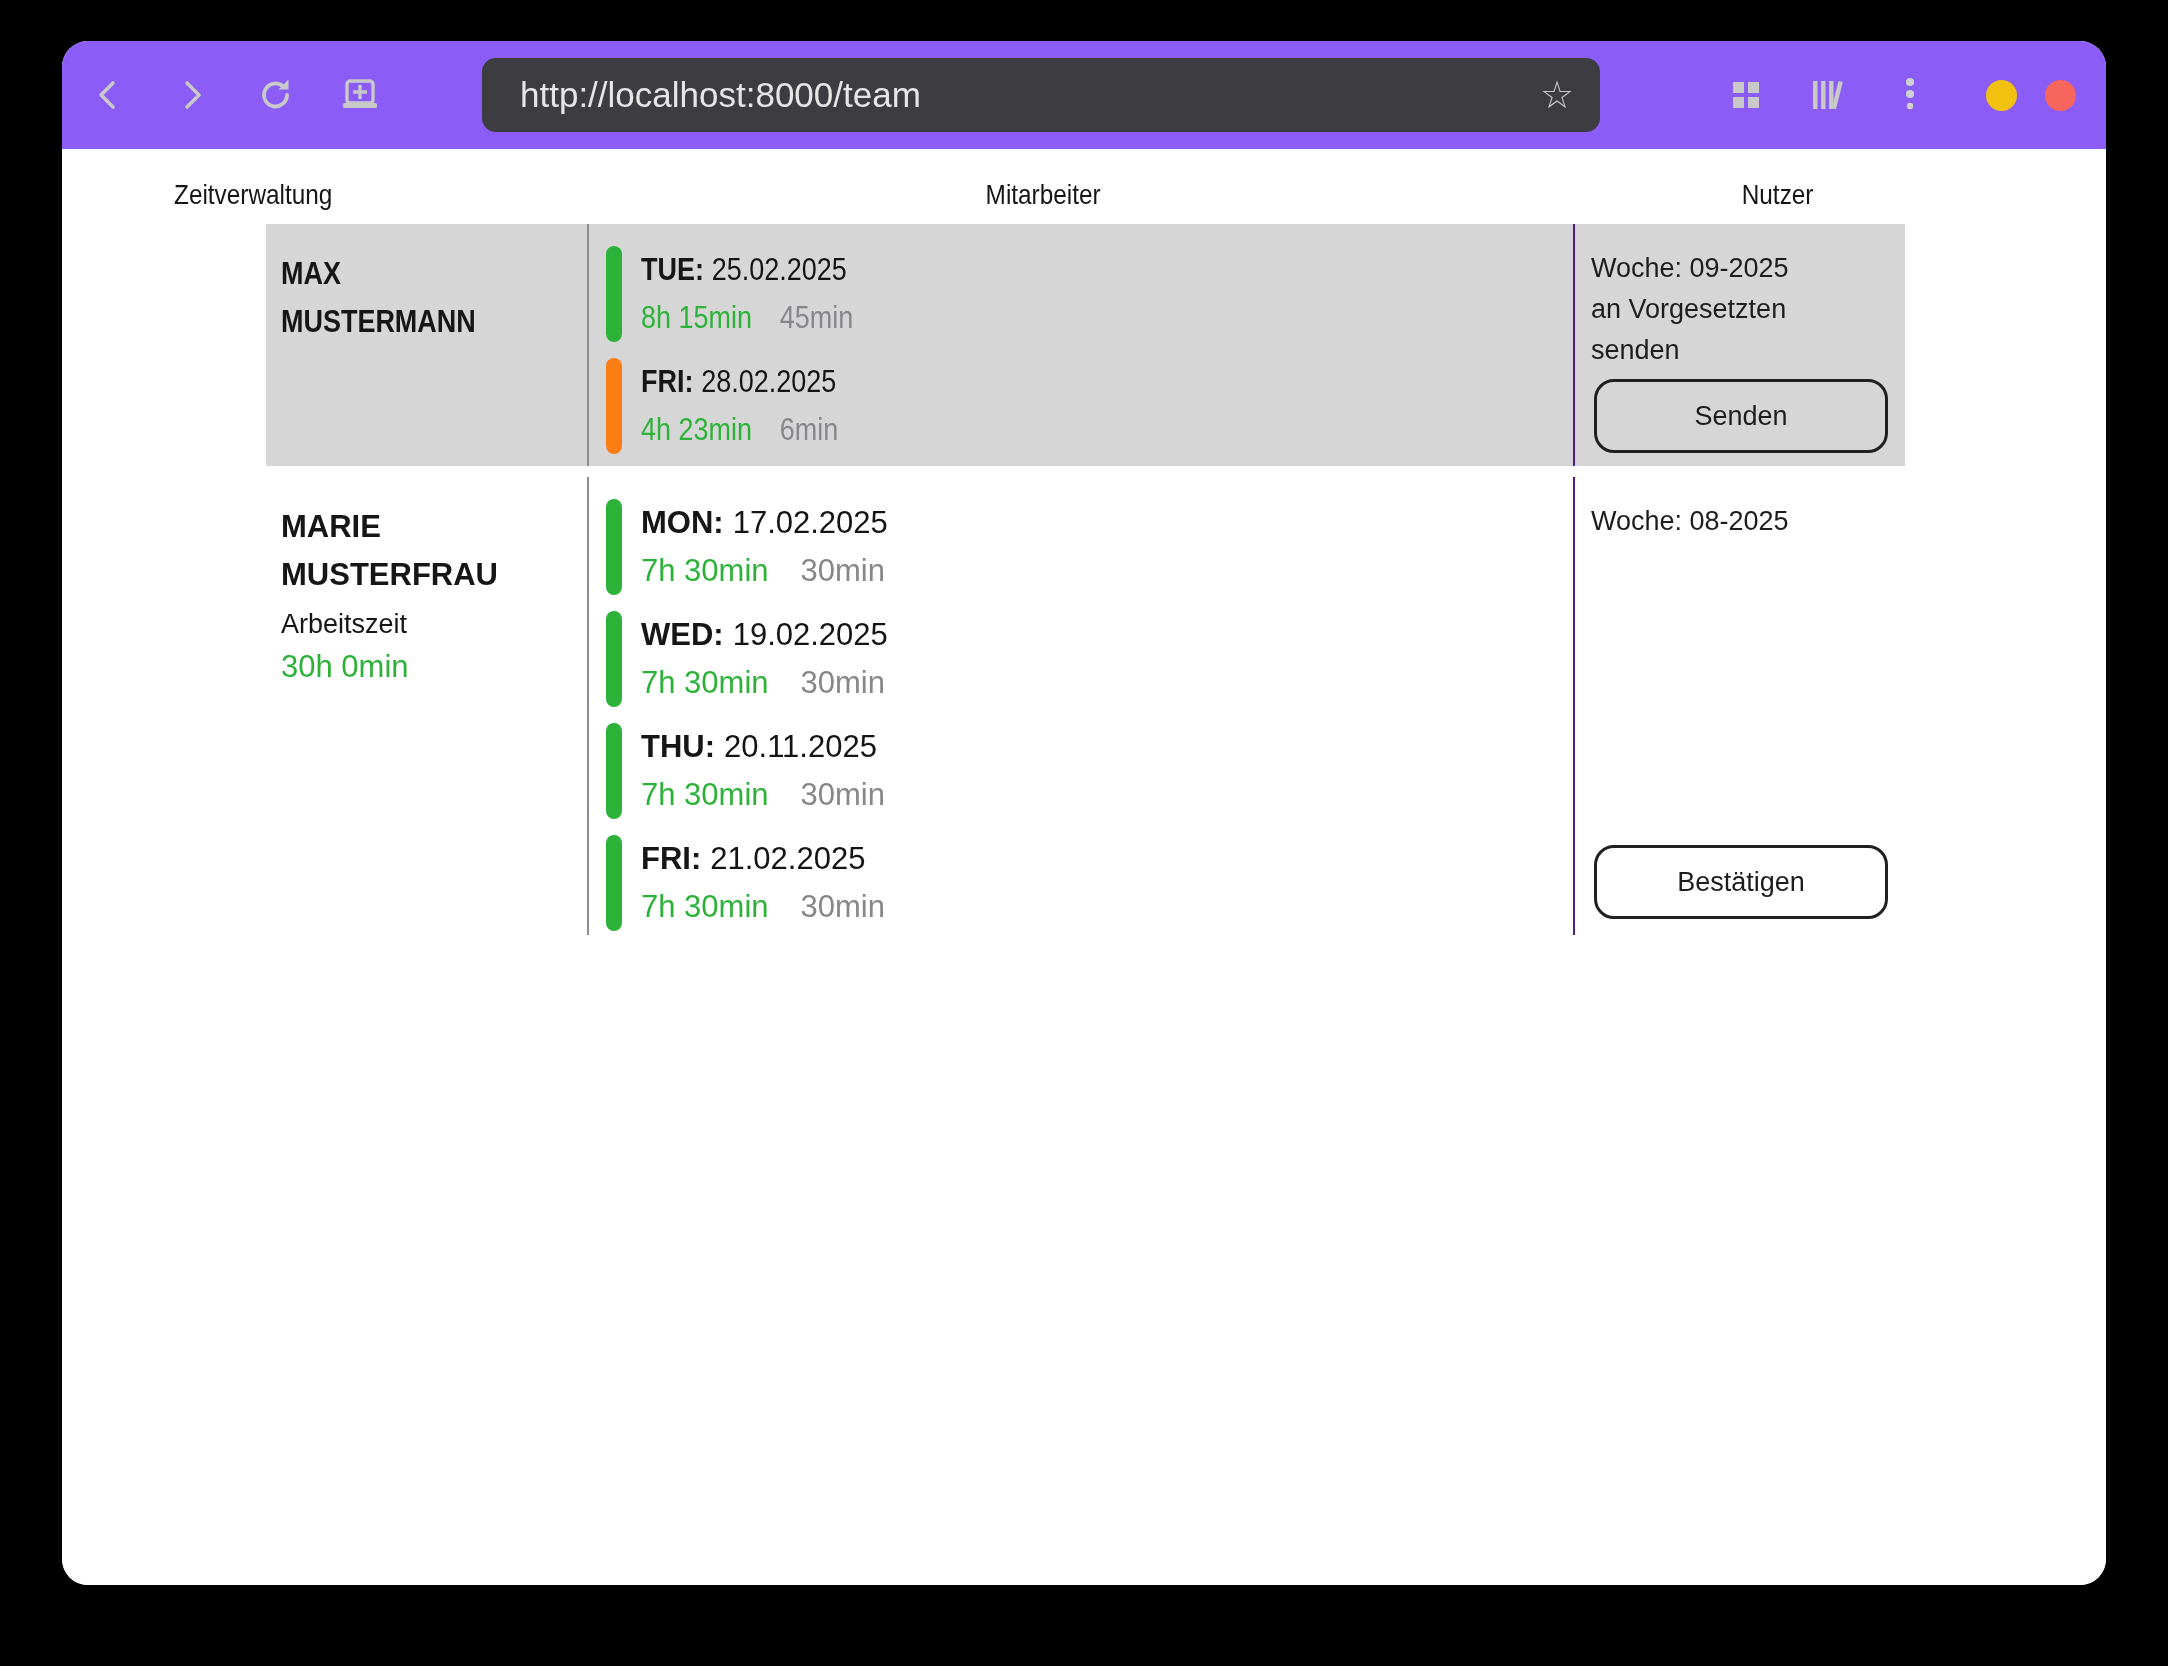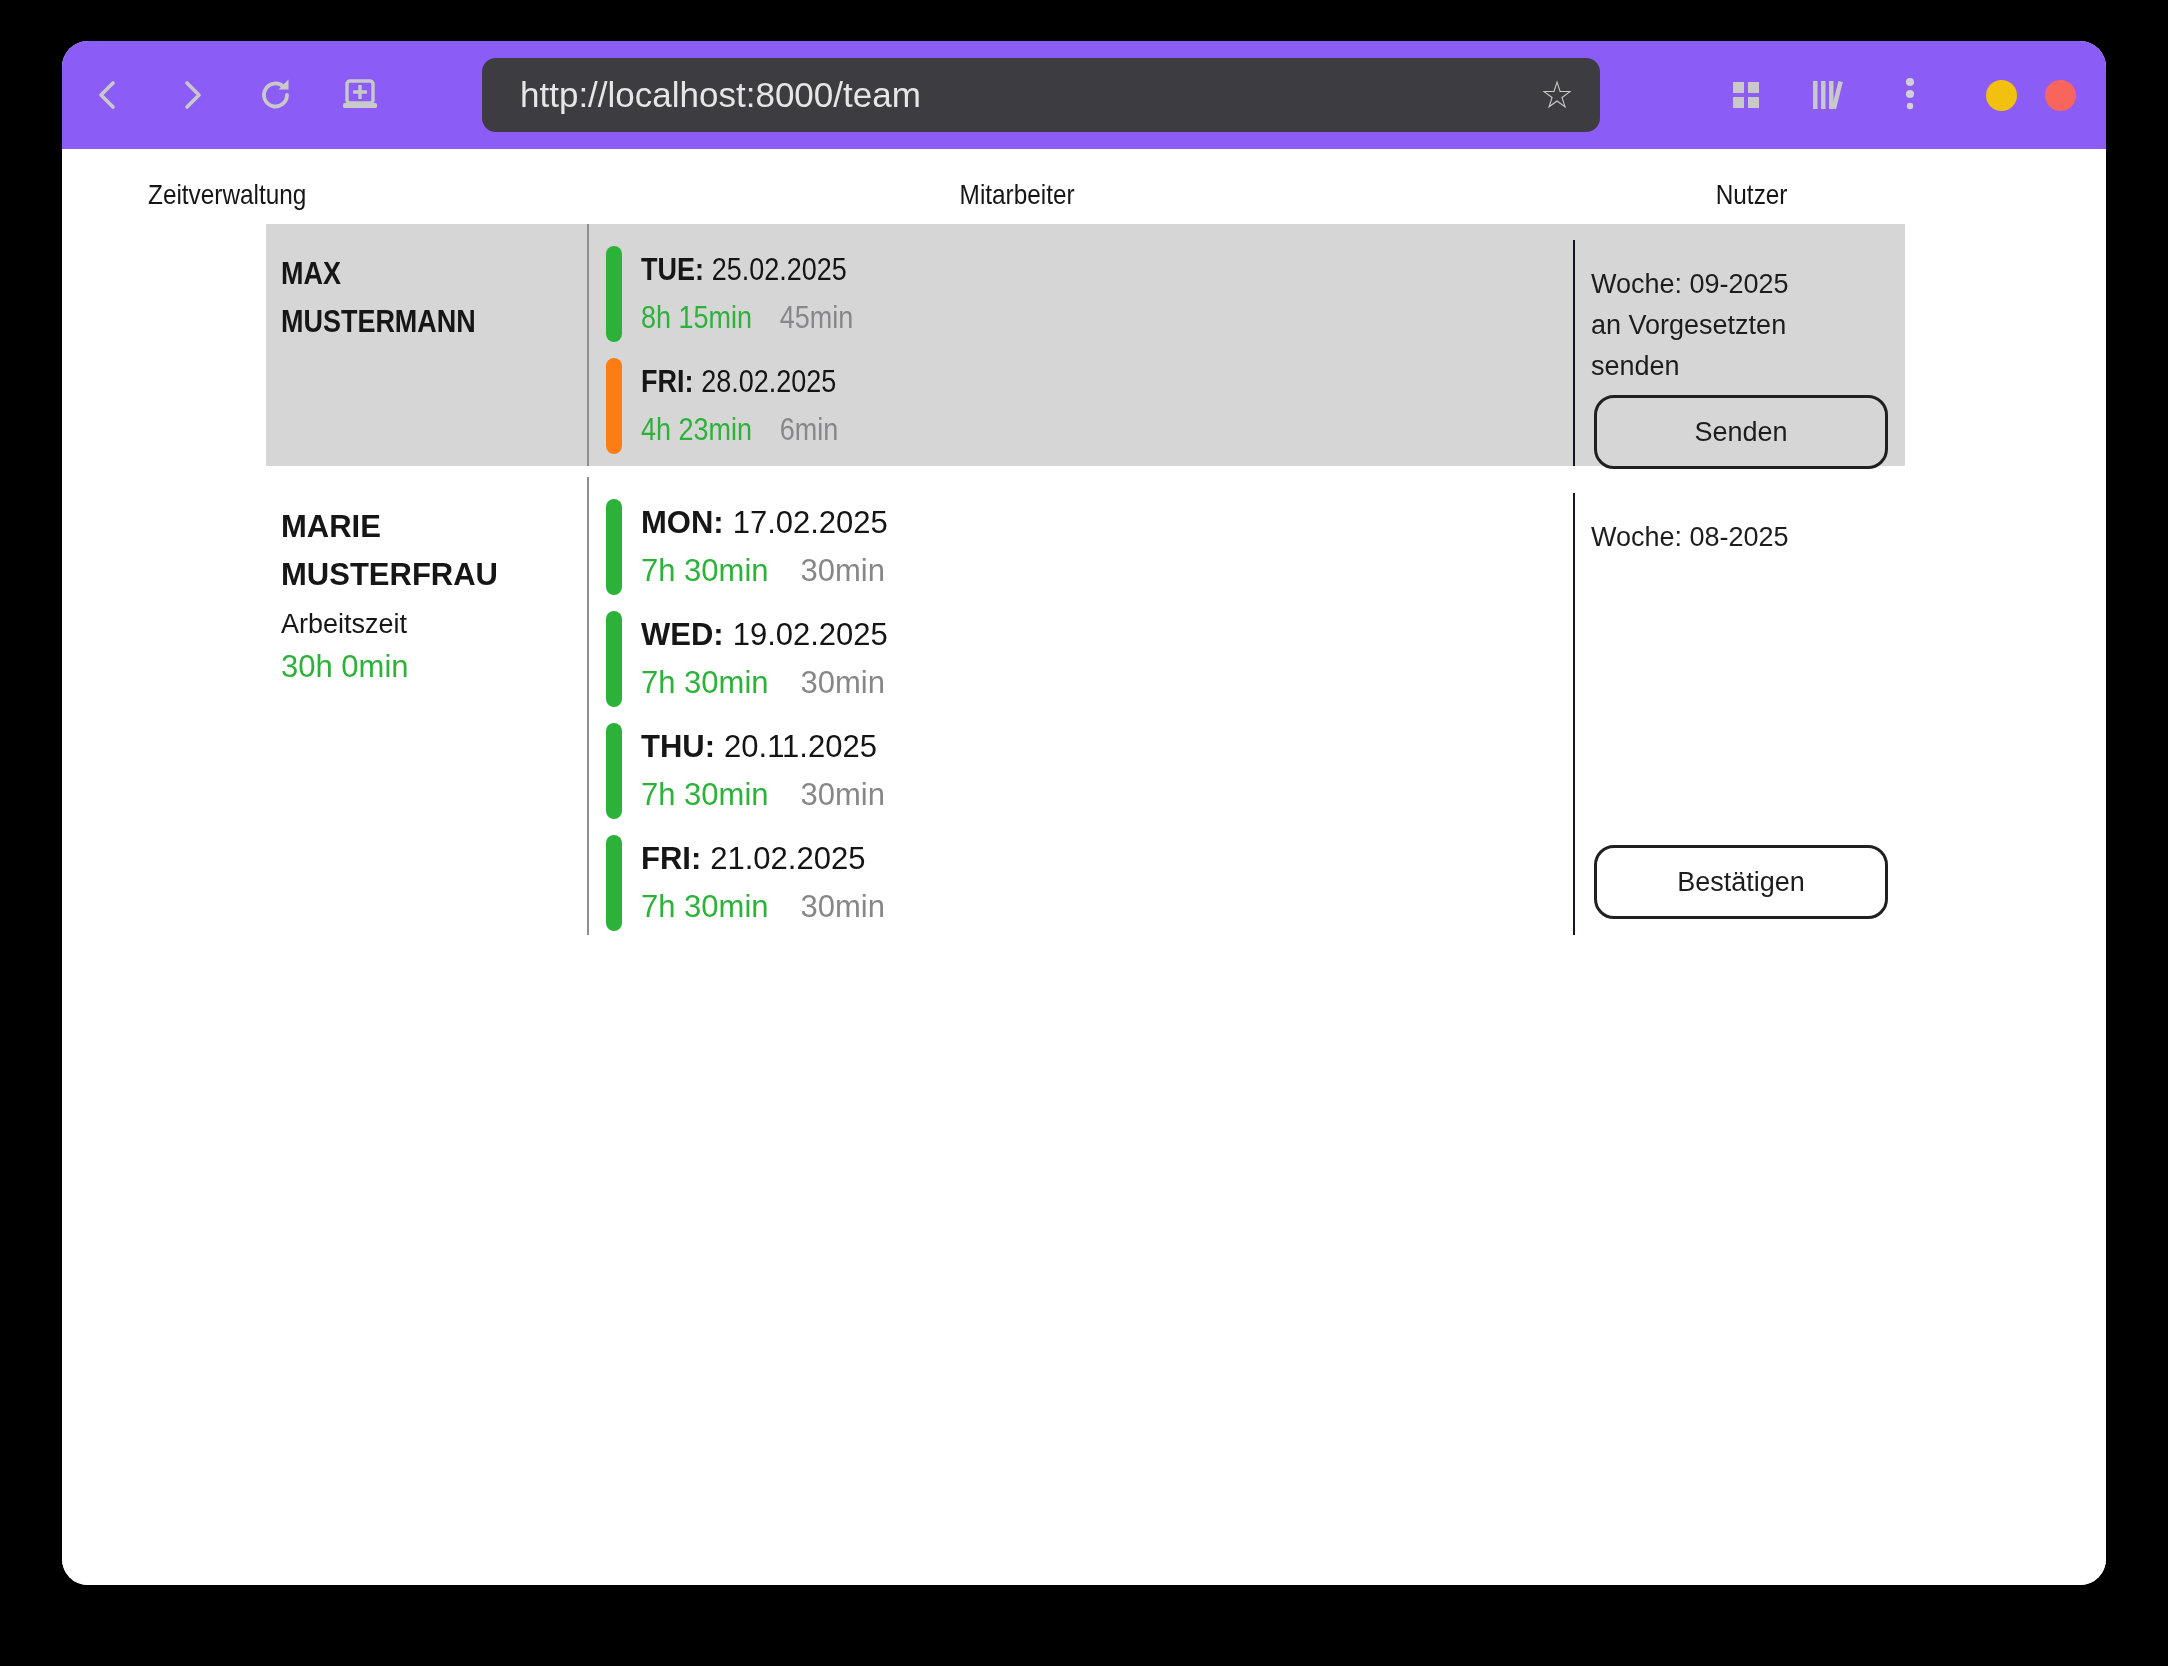--- a/index.html
+++ b/index.html
@@ -35,33 +35,33 @@
   }
   .right-tools{margin-left:auto;display:flex;align-items:center;padding-right:30px;}
   .right-tools .tbtn{margin-left:34px;}
   .win-dot{width:31px;height:31px;border-radius:50%;flex:none;cursor:pointer;}
   .win-dot.yellow{background:#f2c00e;margin-left:52px;}
   .win-dot.red{background:#f8655c;margin-left:28px;}
   .ico{display:block;}
   
   .content{background:#fff;height:1436px;box-sizing:border-box;padding-top:28px;}
   .page-header{
-    width:1639px;margin-left:86px;display:flex;justify-content:space-between;
+    width:1639px;margin-left:112px;display:flex;justify-content:space-between;
     align-items:baseline;font-size:28px;color:#161616;line-height:36px;margin-bottom:11px;
   }
   .page-header span{cursor:pointer;}
   .cond{display:inline-block;transform:scaleX(.87);transform-origin:0 50%;}
   .cond-c{transform-origin:50% 50%;}
   .cond-r{transform-origin:100% 50%;}
   .row{width:1639px;margin-left:204px;display:flex;box-sizing:border-box;color:#161616;}
   .row.selected{background:#d6d6d6;height:242px;margin-bottom:11px;}
   .row.plain{height:458px;}
   .col-name{width:321px;flex:none;box-sizing:border-box;padding:26px 0 0 15px;border-radius:29px;}
   .col-days{width:986px;flex:none;border-left:2px solid #8f8f8f;box-sizing:border-box;padding:22px 0 0 17px;}
-  .col-week{flex:1;border-left:2px solid #0f172a;box-sizing:border-box;padding:24px 17px 0 16px;position:relative;margin-top:16px;}
+  .col-week{flex:1;border-left:2px solid #4c1d95;box-sizing:border-box;padding:24px 17px 0 16px;position:relative;}
   .emp-name{font-size:31px;font-weight:bold;line-height:48px;}
   .worktime-label{font-size:27px;line-height:42px;margin-top:4px;}
   .worktime-value{font-size:31px;line-height:44px;color:#2db239;}
   .entry{display:flex;margin-bottom:16px;}
   .bar{width:16px;height:96px;border-radius:9px;margin-right:19px;flex:none;background:#2db239;}
   .bar.green{background:#2db239;}
   .bar.orange{background:#fb7d14;}
   .entry-lines{font-size:31px;line-height:48px;}
   .day-label{font-weight:bold;margin-right:9px;}
   .date{color:#141414;}

